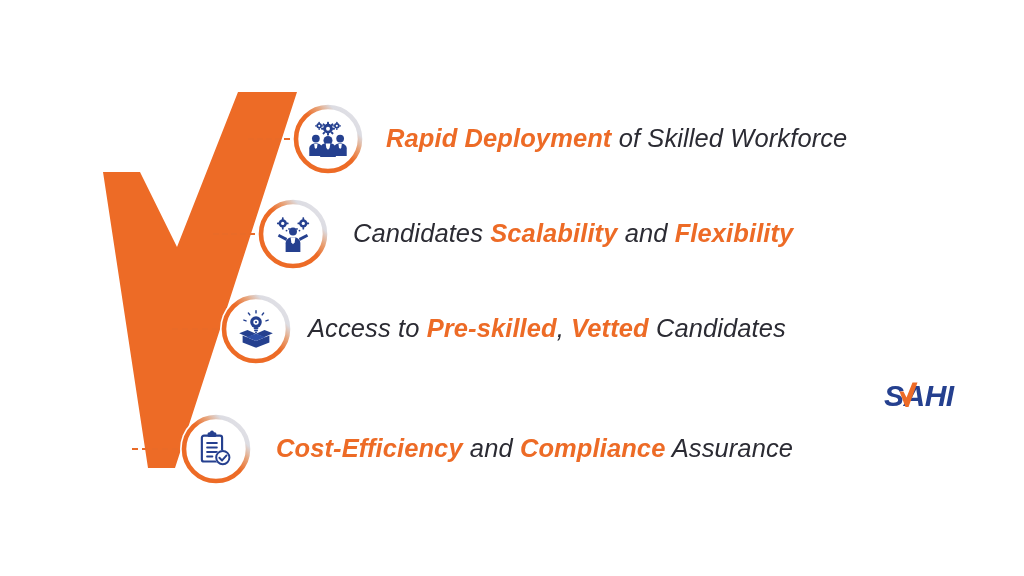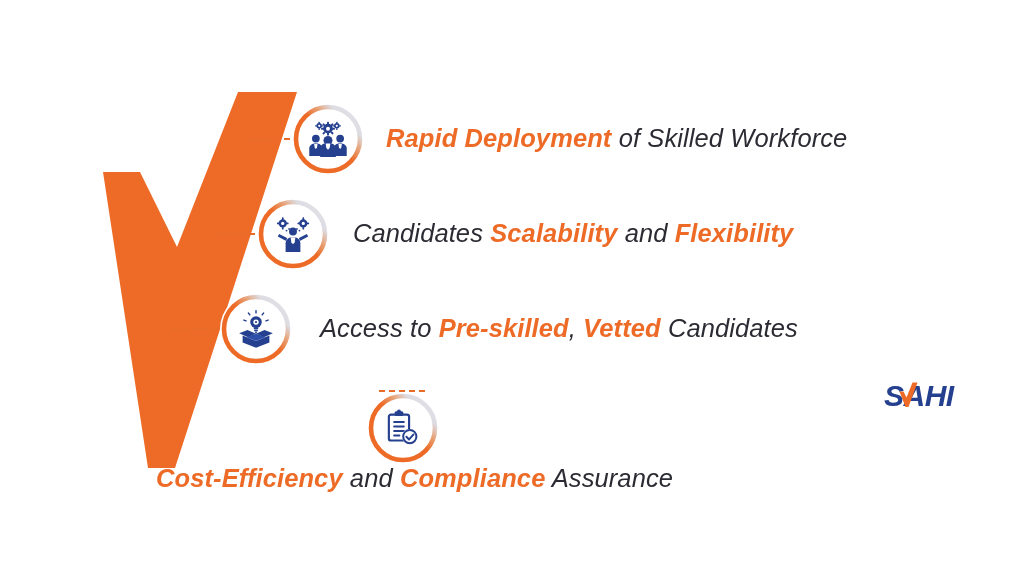--- a/index.html
+++ b/index.html
@@ -35,21 +35,21 @@
   
   .row {
     position: absolute;
     display: flex;
     align-items: center;
     height: 86px;
   }
   .row-1 { left: 248px; top: 96px; }
   .row-2 { left: 213px; top: 191px; }
   .row-3 { left: 172px; top: 286px; }
-  .row-4 { left: 132px; top: 390px; flex-direction: column; }
+  .row-4 { left: 132px; top: 406px; }
 
   
   .dash {
     width: 42px;
     height: 0;
     border-top: 2px dashed #e96b28;
     flex: 0 0 auto;
     margin-right: 2px;
   }
   .row-3 .dash { width: 46px; }
@@ -91,21 +91,21 @@
     color: #2b2b33;
     white-space: nowrap;
     letter-spacing: .1px;
   }
   .label .hl {
     color: #ed6b26;
     font-weight: bold;
   }
   .row-1 .label { margin-left: 22px; }
   .row-2 .label { margin-left: 24px; }
-  .row-3 .label { margin-left: 28px; }
+  .row-3 .label { margin-left: 16px; }
   .row-4 .label { margin-left: 24px; }
 
   
   #logo {
     position: absolute;
     right: 38px;
     bottom: 28px;
     width: 104px;
     height: 40px;
   }

